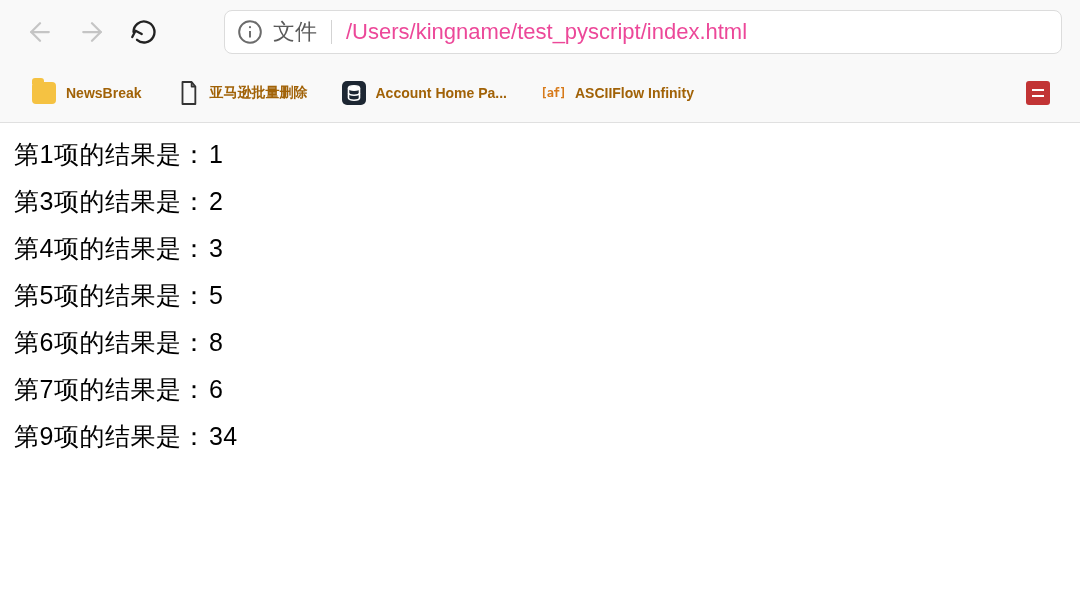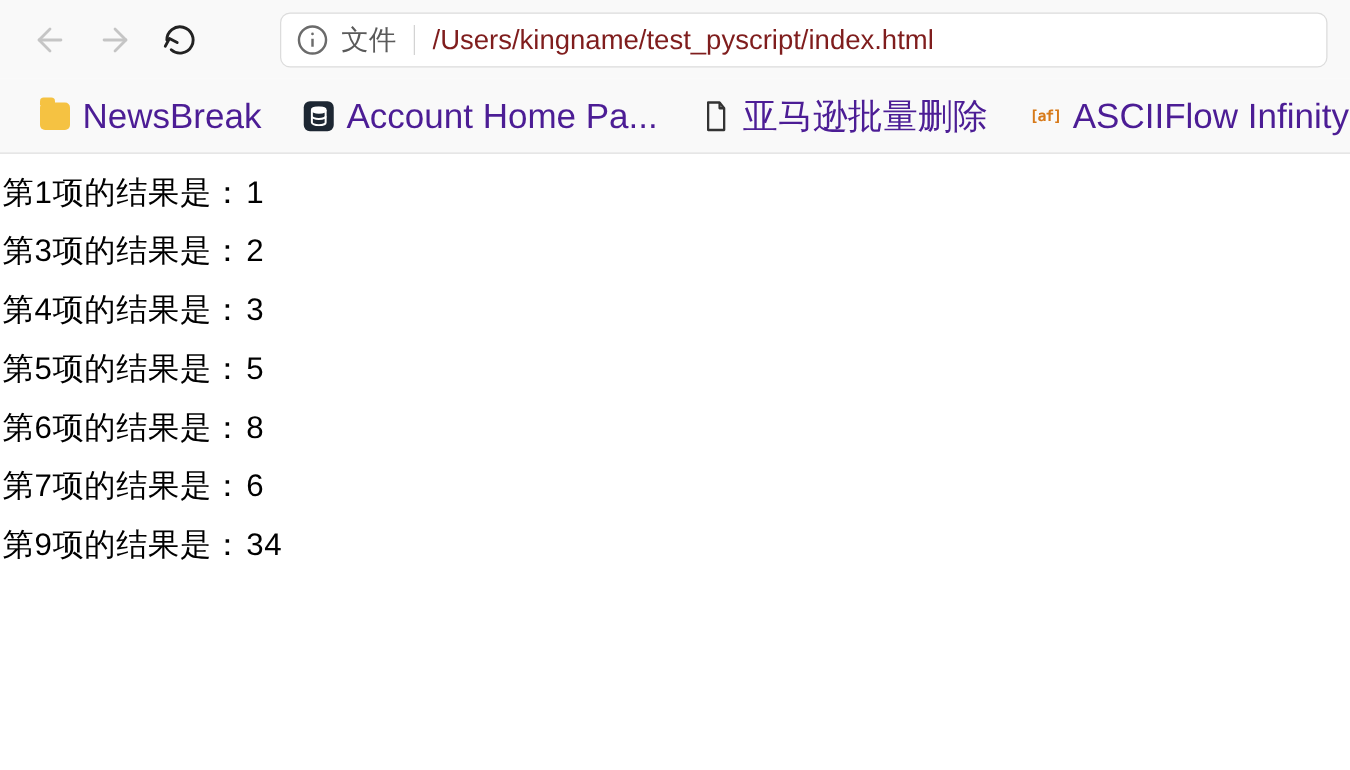--- a/index.html
+++ b/index.html
@@ -65,21 +65,21 @@
 
     .separator {
       width: 1px;
       height: 24px;
       background: #d3d3d3;
       margin: 0 4px;
     }
 
     .url-text {
       font-size: 22px;
-      color: #7f1d1d;
+      color: #ec4899;
       white-space: nowrap;
       overflow: hidden;
       text-align: right;
     }
 
     .bookmarks-bar {
       height: 60px;
       background: #f9f9f9;
       border-bottom: 1px solid #e0e0e0;
       display: flex;
@@ -91,23 +91,24 @@
     .bookmark-item {
       display: flex;
       align-items: center;
       gap: 10px;
       cursor: pointer;
       padding: 4px 6px;
       border-radius: 4px;
     }
 
     .bookmark-label {
-      font-size: 28px;
-      color: #4c1d95;
+      font-size: 14px;
+      color: #a16207;
       white-space: nowrap;
+      font-weight: bold;
     }
 
     .bm-icon {
       width: 24px;
       height: 24px;
       display: flex;
       align-items: center;
       justify-content: center;
       flex-shrink: 0;
     }
@@ -160,21 +161,21 @@
       display: flex;
       align-items: center;
       justify-content: center;
       color: #ffffff;
       font-size: 14px;
       margin-left: auto;
       margin-right: 4px;
     }
 
     .content {
-      padding: 8px 2px;
+      padding: 8px 14px;
     }
 
     .result-line {
       font-size: 25px;
       color: #000000;
       line-height: 1.88;
       letter-spacing: 0.5px;
     }
 
     .result-value {
@@ -221,41 +222,41 @@
 <div class="bookmarks-bar">
 
   <div class="bookmark-item">
     <span class="bm-icon">
       <span class="folder-icon"></span>
     </span>
     <span class="bookmark-label">NewsBreak</span>
   </div>
 
   <div class="bookmark-item">
+    <span class="bm-icon page-icon">
+      <svg width="22" height="26" viewBox="0 0 24 28" fill="none" stroke="#333" stroke-width="2" stroke-linejoin="round">
+        <path d="M6 2 H16 L20 7 V26 H6 Z"></path>
+        <path d="M16 2 V7 H20"></path>
+      </svg>
+    </span>
+    <span class="bookmark-label">亚马逊批量删除</span>
+  </div>
+
+  <div class="bookmark-item">
     <span class="bm-icon db-icon">
       <svg width="14" height="16" viewBox="0 0 14 16" fill="none" stroke="#ffffff" stroke-width="1.6">
         <ellipse cx="7" cy="3" rx="5.5" ry="2.2" fill="#ffffff"></ellipse>
         <path d="M1.5 3 V13 A5.5 2.2 0 0 0 12.5 13 V3"></path>
         <path d="M1.5 8 A5.5 2.2 0 0 0 12.5 8"></path>
       </svg>
     </span>
     <span class="bookmark-label">Account Home Pa...</span>
   </div>
 
   <div class="bookmark-item">
-    <span class="bm-icon page-icon">
-      <svg width="22" height="26" viewBox="0 0 24 28" fill="none" stroke="#333" stroke-width="2" stroke-linejoin="round">
-        <path d="M6 2 H16 L20 7 V26 H6 Z"></path>
-        <path d="M16 2 V7 H20"></path>
-      </svg>
-    </span>
-    <span class="bookmark-label">亚马逊批量删除</span>
-  </div>
-
-  <div class="bookmark-item">
     <span class="bm-icon">
       <span class="af-icon">[af]</span>
     </span>
     <span class="bookmark-label">ASCIIFlow Infinity</span>
   </div>
 
   <span class="bm-icon red-icon">
     <svg width="14" height="10" viewBox="0 0 14 10">
       <rect x="1" y="1" width="12" height="2" fill="#ffffff"></rect>
       <rect x="1" y="7" width="12" height="2" fill="#ffffff"></rect>

